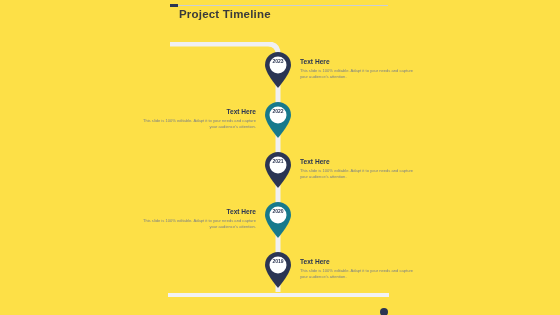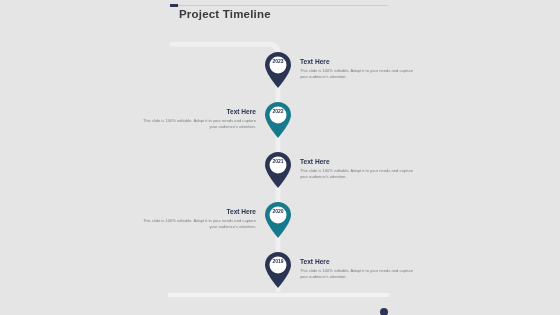--- a/index.html
+++ b/index.html
@@ -1,17 +1,17 @@
 <!DOCTYPE html>
 <html><head>
 <meta charset="utf-8">
 <style>
   html,body{margin:0;padding:0;}
   body{width:560px;height:315px;background:#ffffff;font-family:"Liberation Sans",sans-serif;overflow:hidden;}
-  .slide{position:relative;width:560px;height:315px;background:#e5e5e5;}
+  .slide{position:relative;width:560px;height:315px;background:#fde047;}
   .rule{position:absolute;left:170px;top:5px;width:218px;height:1px;background:#c9ced6;}
   .rule-cap{position:absolute;left:170px;top:3.5px;width:8px;height:3px;background:#2b3553;}
   .title{position:absolute;left:179px;top:8px;font-size:11.5px;font-weight:700;color:#3a3a3a;letter-spacing:.2px;}
   .tl{position:absolute;left:168px;top:42px;width:230px;height:260px;}
   svg.path{position:absolute;left:0;top:0;}
   .pin{position:absolute;width:30px;height:38px;}
   .pin .yr{position:absolute;left:0;top:7px;width:30px;text-align:center;font-size:5px;font-weight:700;color:#2b3553;}
   .blk{position:absolute;width:120px;}
   .blk h4{margin:0 0 3px 0;font-size:6.6px;font-weight:700;color:#2b3553;}
   .blk p{margin:0;font-size:4.1px;line-height:1.5;color:#7a7f87;}

